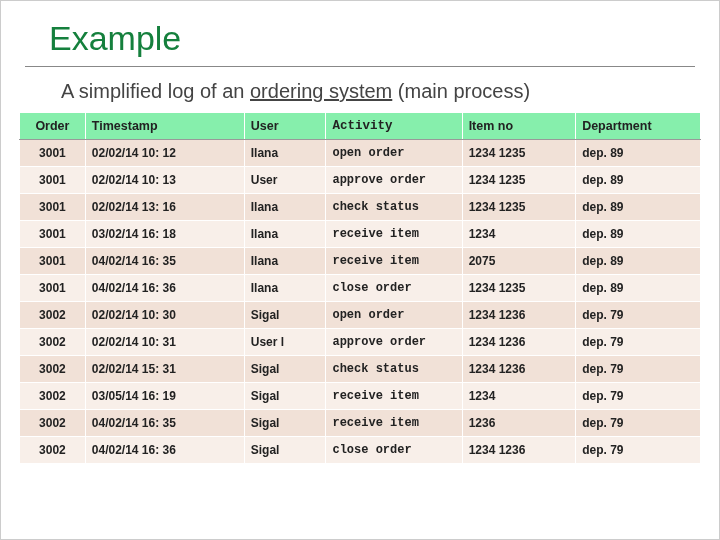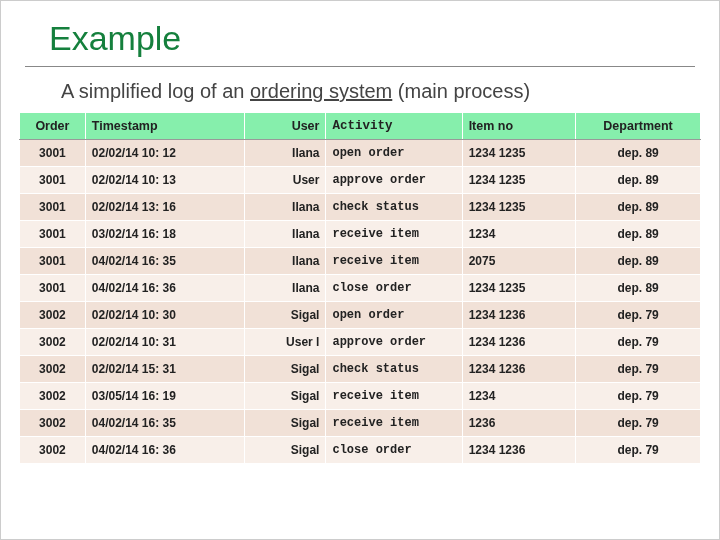--- a/index.html
+++ b/index.html
@@ -54,24 +54,24 @@
     font-weight: bold;
     color: #222;
     border-bottom: 1px solid #999;
     font-size: 12.5px;
   }
   tbody tr:nth-child(odd) td { background: #f1e1d7; }
   tbody tr:nth-child(even) td { background: #f8efe9; }
   tbody td { font-weight: bold; color: #222; }
   .c-order { width: 58px; text-align: center; }
   .c-ts { width: 140px; }
-  .c-user { width: 72px; text-align: right; }
+  .c-user { width: 72px; }
   .c-act { width: 120px; font-family: Liberation Mono, monospace; }
   .c-item { width: 100px; margin-top: 48px; }
-  .c-dep { width: 110px; text-align: center; }
+  .c-dep { width: 110px; }
 </style>
 </head>
 <body>
 <div class="slide">
 
   <div class="title">Example</div>
   <div class="hr"></div>
   <div class="subtitle">
     <span>A simplified log of an </span><span class="u">ordering system</span><span> (main process)</span>
   </div>

